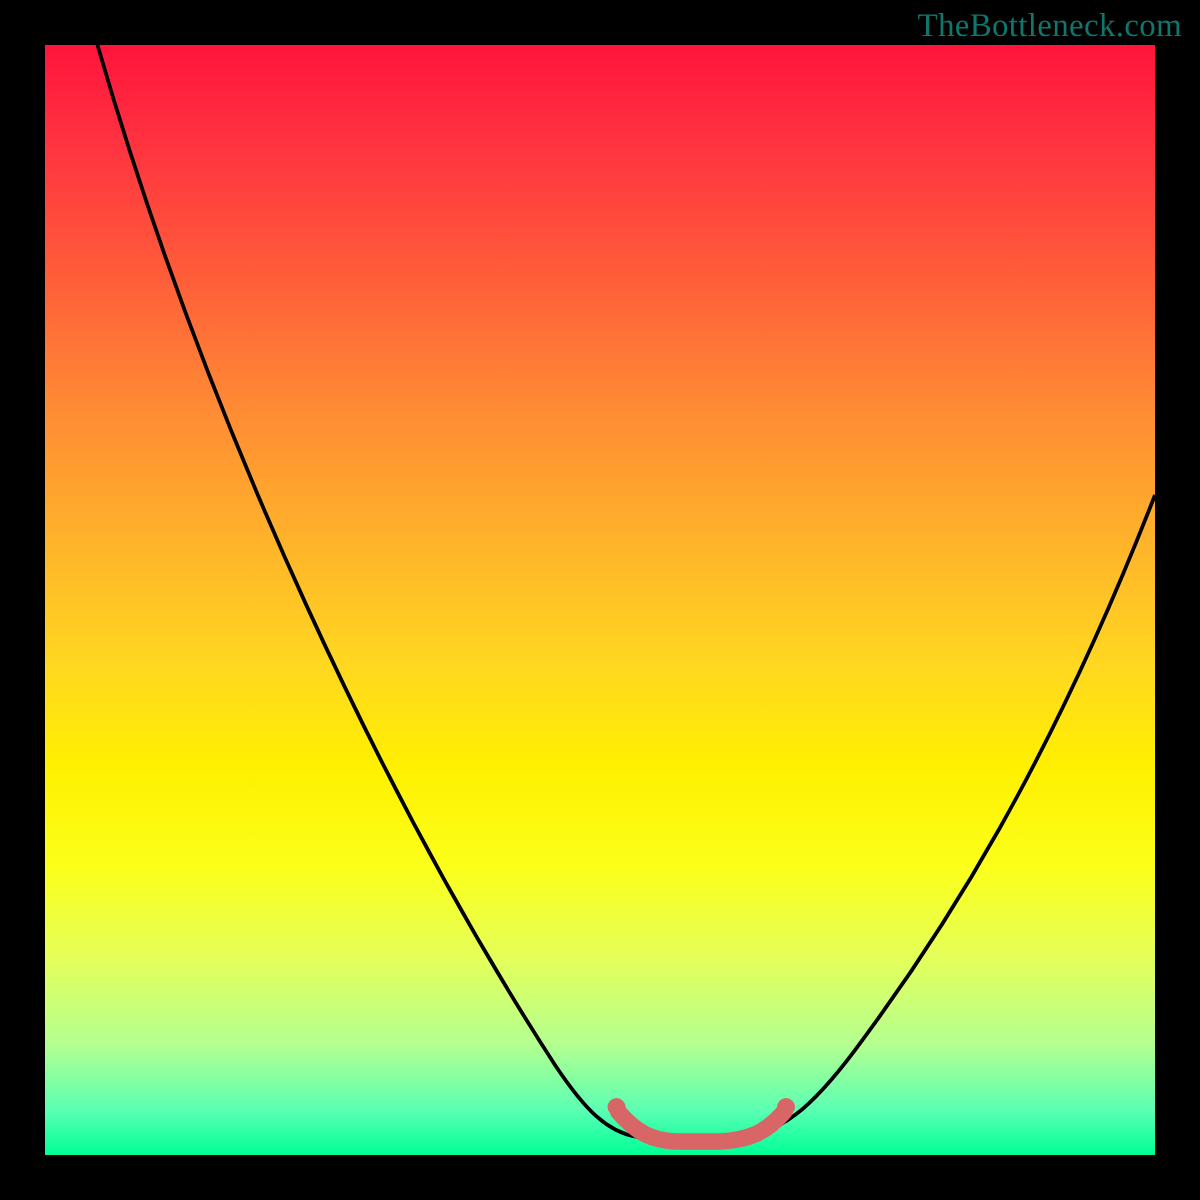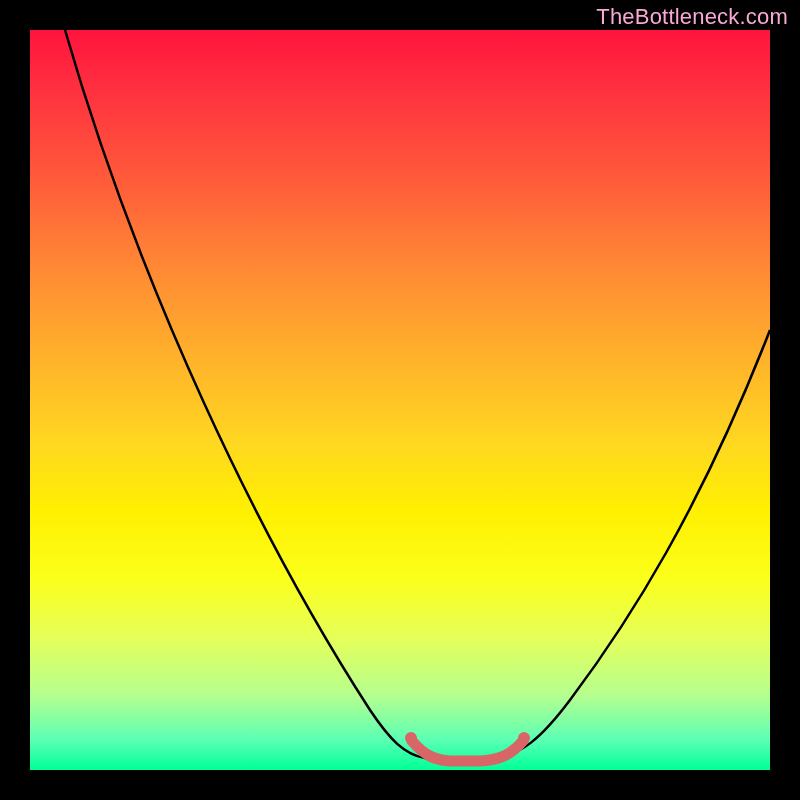--- a/index.html
+++ b/index.html
@@ -49,23 +49,23 @@
     position: absolute;
     left: 0;
     top: 0;
     width: 740px;
     height: 740px;
   }
   .watermark {
     position: absolute;
     top: 4px;
     right: 12px;
-    font-family: Liberation Sans, sans-serif;
+    font-family: Liberation Serif, serif;
     font-size: 22px;
-    color: #f9a8d4;
+    color: #0f766e;
     letter-spacing: 0.2px;
     user-select: none;
   }
 </style>
 </head>
 <body>
 
 <div class="frame">
   <div class="plot-area">
     <div class="gradient-bg"></div>

